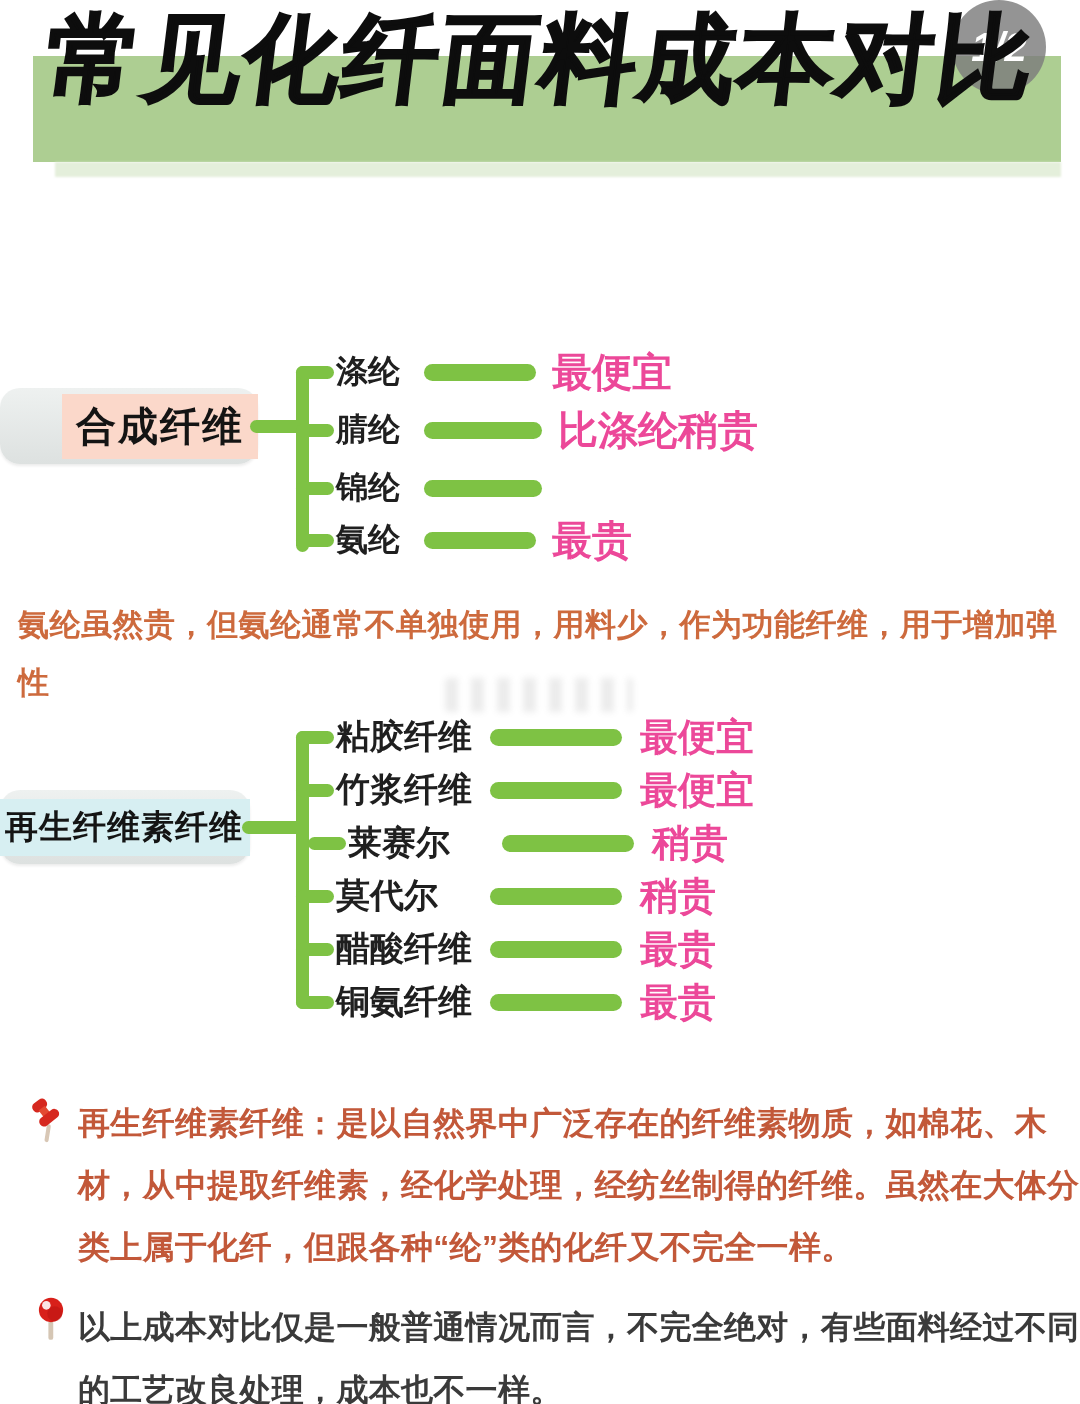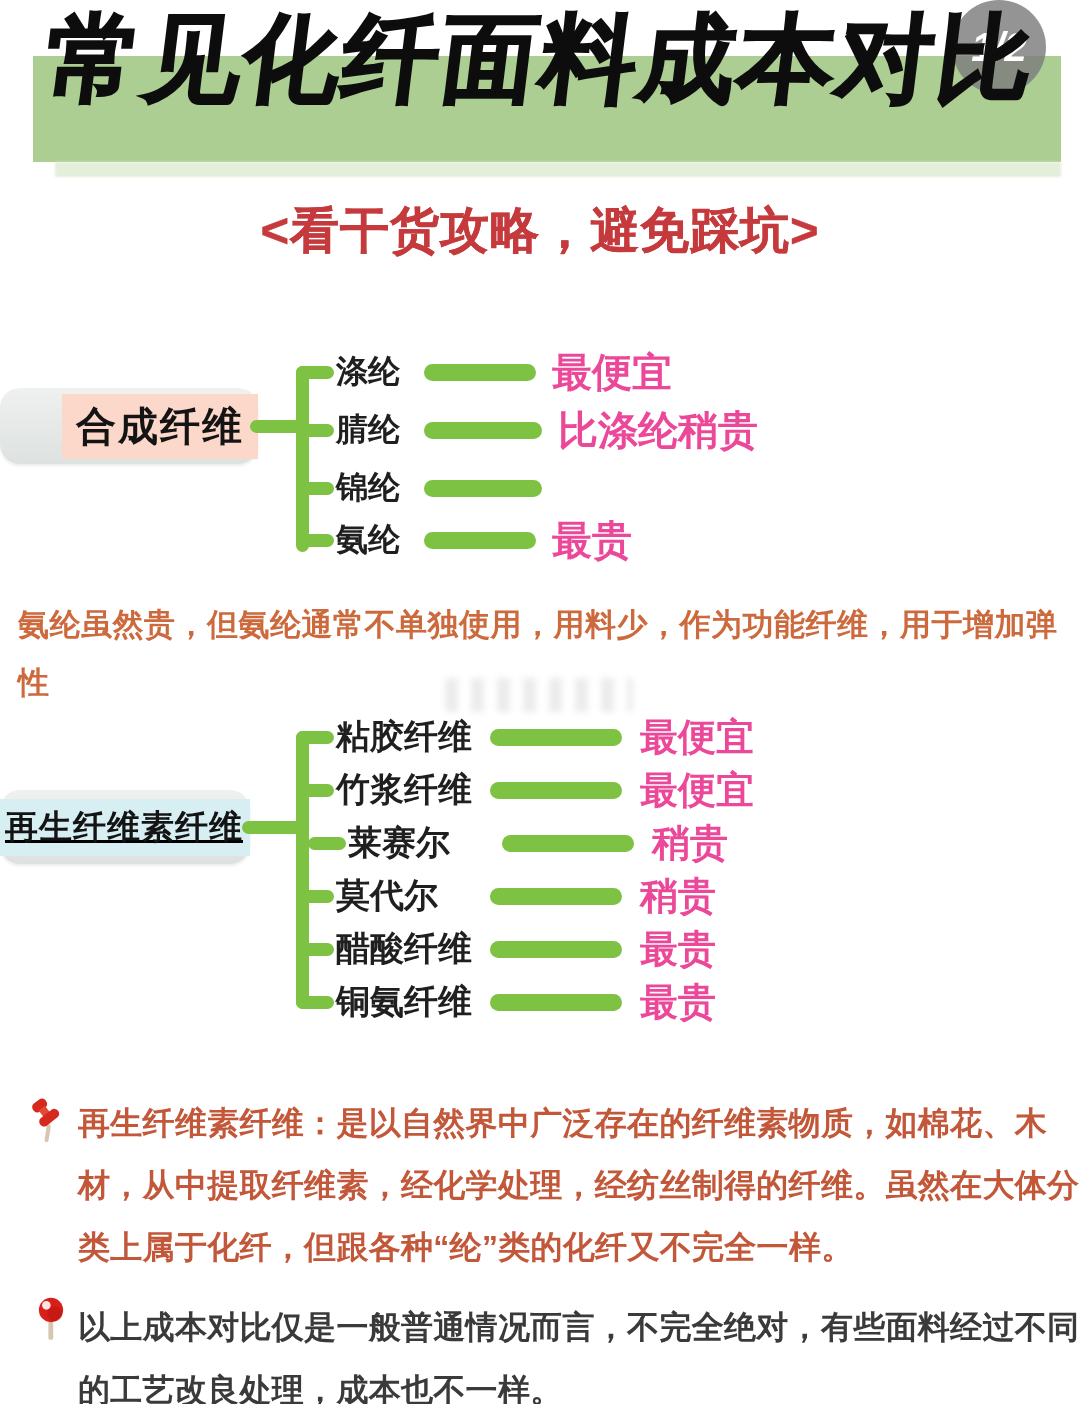--- a/index.html
+++ b/index.html
@@ -97,21 +97,20 @@
 <body>
 
 <div class="page">
 
   <div class="band"></div>
   <div class="band-fade"></div>
   <div class="page-badge">
     <span>1/2</span>
   </div>
   <div class="title">常见化纤面料成本对比</div>
-  <div class="subtitle">&lt;看干货攻略，避免踩坑&gt;</div>
 
   <div>
     <div class="node-box" style="top:388px; width:258px; height:76px;">
       <span class="hl-pink">合成纤维</span>
     </div>
     <div class="gl" style="left:250px; top:420px; width:58px; height:13px;"></div>
     <div class="gl" style="left:296px; top:366px; width:13px; height:186px;"></div>
 
     <div class="t-row t1" style="top:348px;">
       <span class="stub"></span>
@@ -137,21 +136,21 @@
       <span class="t-cost">最贵</span>
     </div>
   </div>
 
   <div class="note note-orange">氨纶虽然贵，但氨纶通常不单独使用，用料少，作为功能纤维，用于增加弹
 性</div>
 
   <div class="watermark"></div>
 
   <div>
-    <div class="node-box" style="top:790px; width:250px; height:74px;text-decoration:underline;">
+    <div class="node-box" style="top:790px; width:250px; height:74px;">
       <span class="hl-blue">再生纤维素纤维</span>
     </div>
     <div class="gl" style="left:242px; top:821px; width:66px; height:13px;"></div>
     <div class="gl" style="left:296px; top:731px; width:13px; height:278px;"></div>
 
     <div class="t-row t2" style="top:713px;">
       <span class="stub"></span>
       <span class="t-name">粘胶纤维</span>
       <span class="t-bar"></span>
       <span class="t-cost">最便宜</span>

